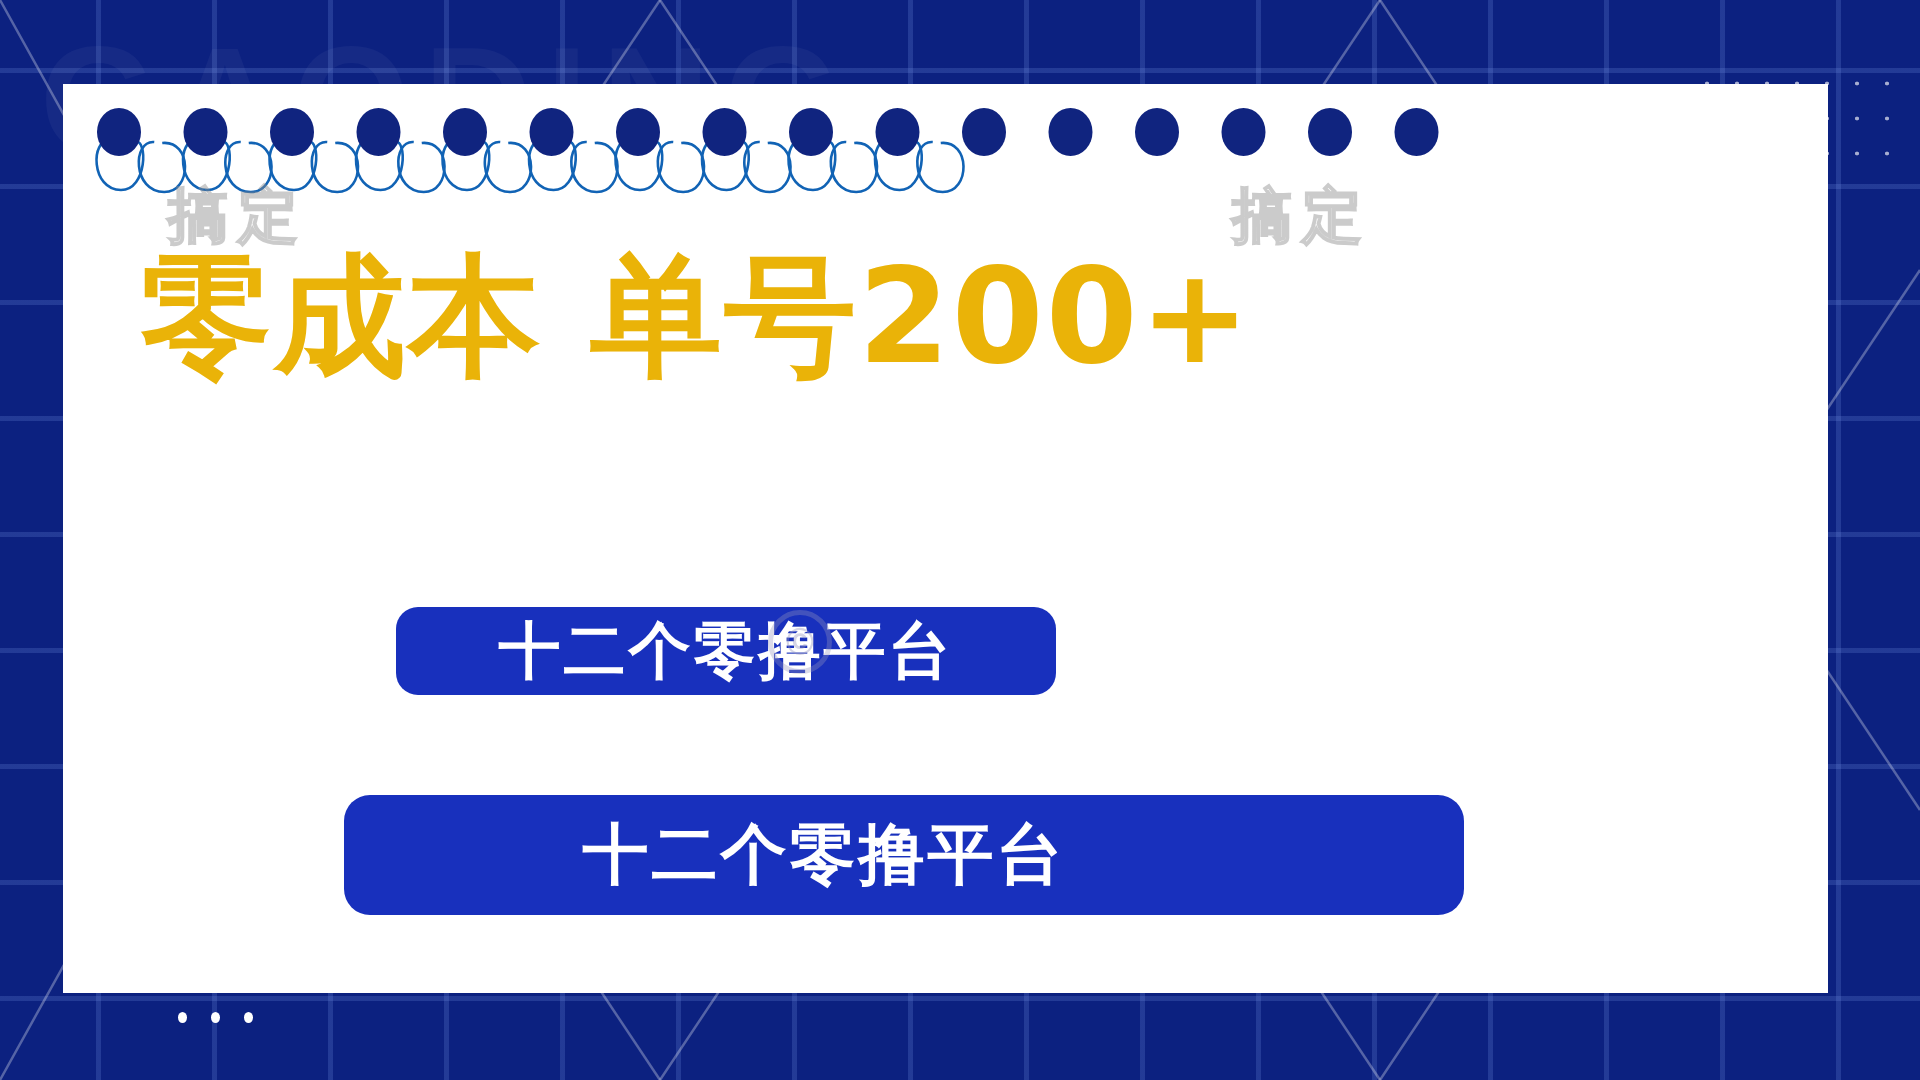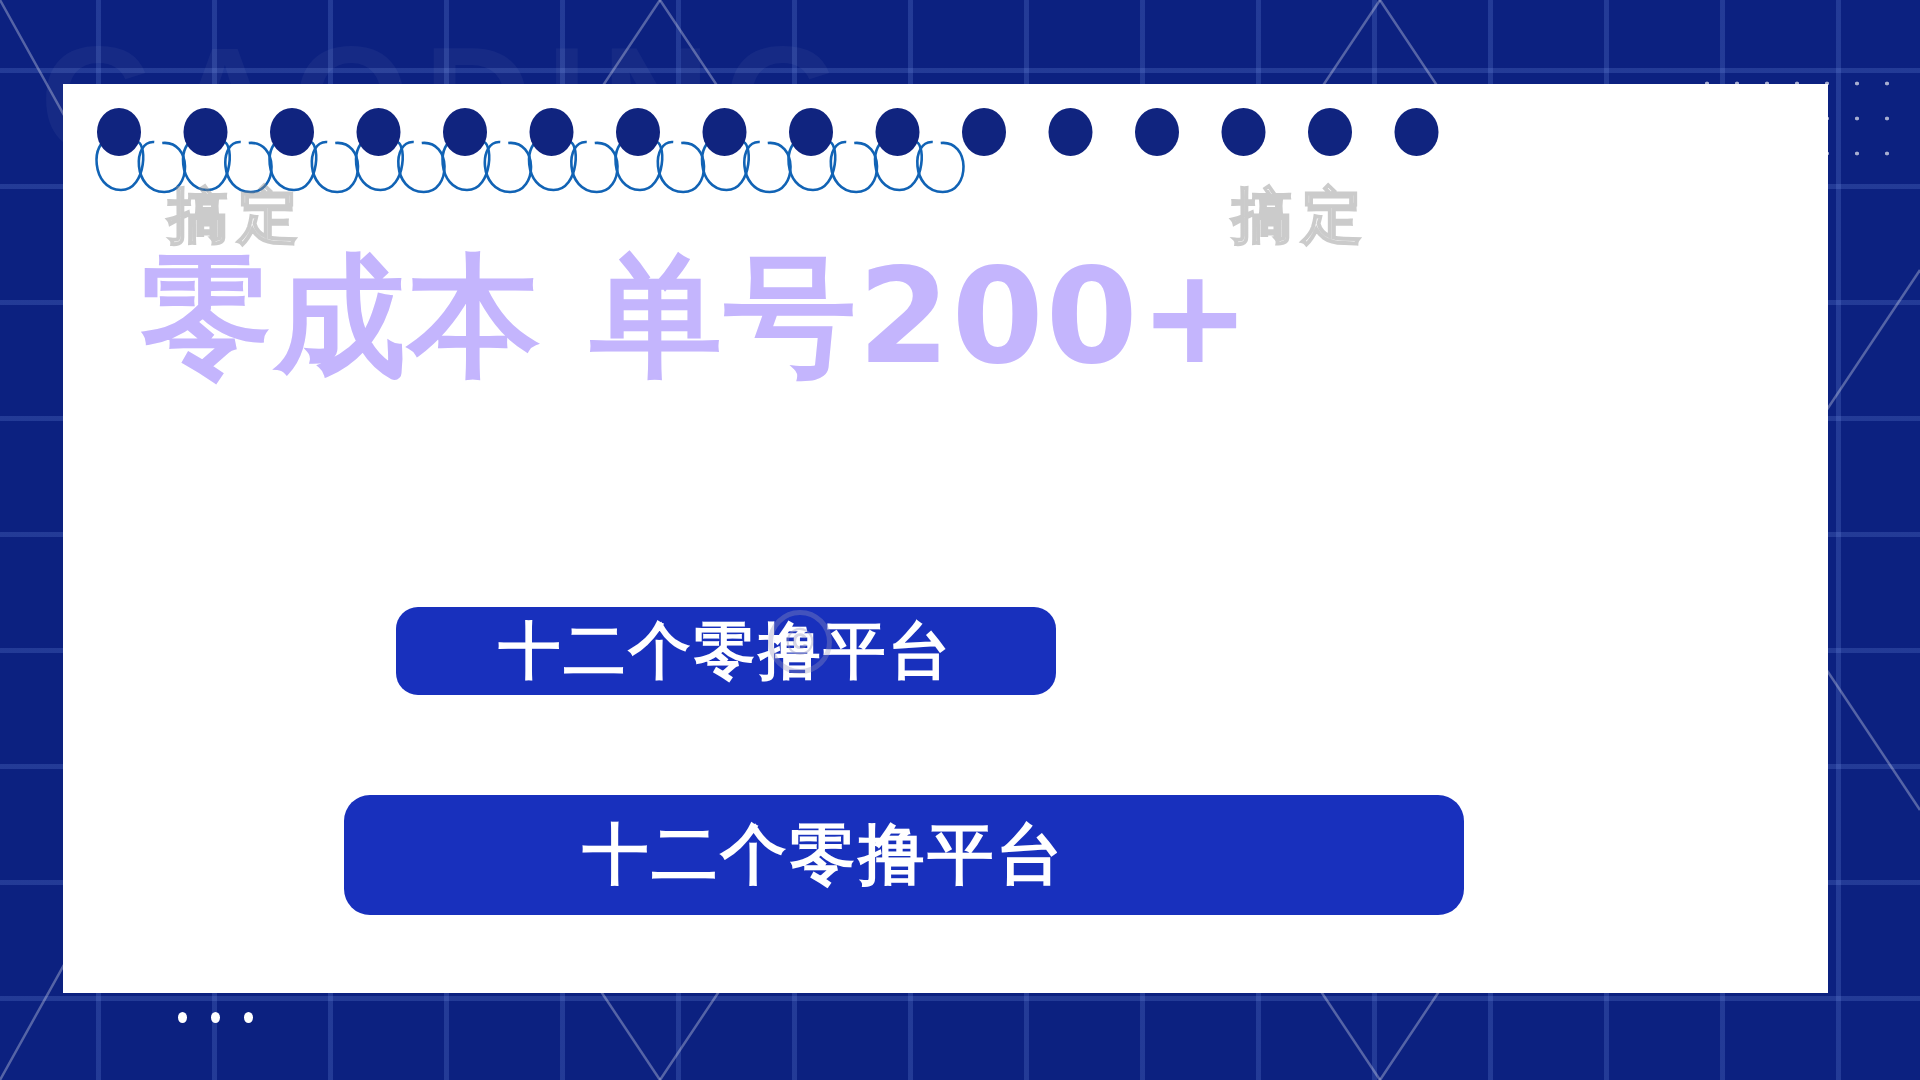--- a/index.html
+++ b/index.html
@@ -73,21 +73,21 @@
     height: 130px;
     pointer-events: none;
   }
 
   
   .headline {
     position: absolute;
     left: 140px;
     top: 250px;
     width: 1500px;
-    color: #c4b5fd;
+    color: #eab308;
     font-size: 132px;
     font-weight: 700;
     letter-spacing: 2px;
     line-height: 1.0;
     white-space: nowrap;
     font-family: "DejaVu Sans", "Liberation Sans", sans-serif;
   }
   .headline .gap { display: inline-block; width: 48px; }
 
   

